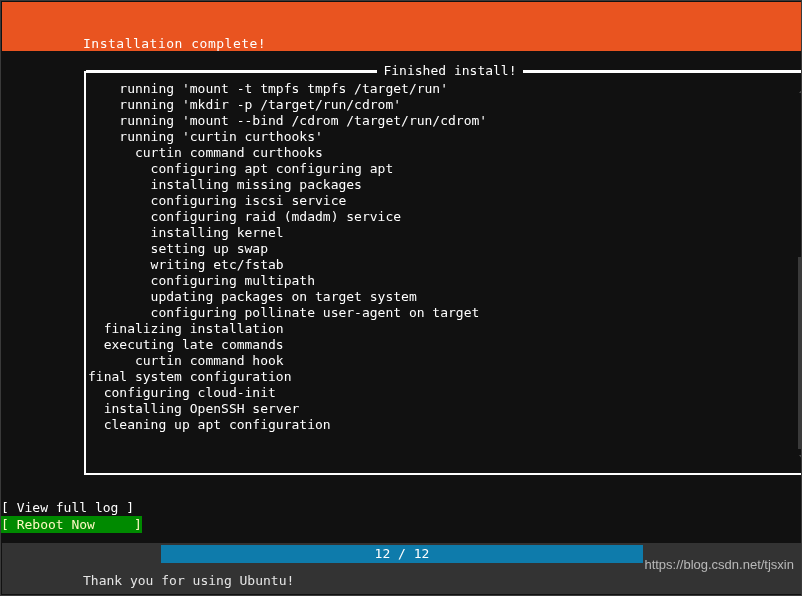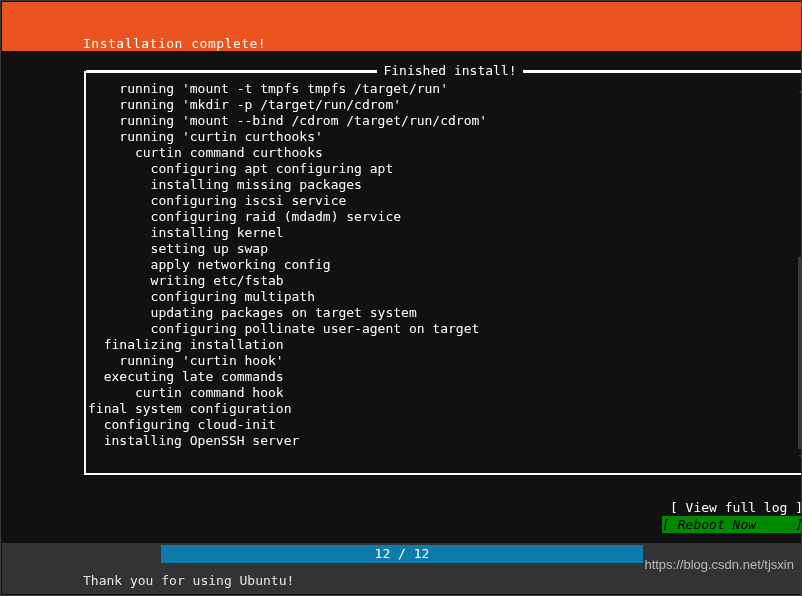--- a/index.html
+++ b/index.html
@@ -134,38 +134,37 @@
   }
 
   
   .buttons {
     position: absolute;
     left: 0;
     top: 498px;
     width: 802px;
     display: flex;
     flex-direction: column;
-    align-items: flex-end;
+    align-items: flex-start;
   }
   .btn {
     font-size: 13px;
     line-height: 17px;
     height: 17px;
     white-space: pre;
     padding: 0;
     color: #ffffff;
     background: transparent;
     border: none;
     font-family: inherit;
     letter-spacing: 0;
   }
   .btn.selected {
     background: #008a00;
-    color: #000000;
-    font-style: italic;
+    color: #fef9c3;
   }
 
   
   .footer {
     position: absolute;
     left: 1px;
     bottom: 1px;
     width: 800px;
     height: 51px;
     background: #333333;
@@ -232,32 +231,31 @@
         <div class="log-line">    running 'mkdir -p /target/run/cdrom'</div>
         <div class="log-line">    running 'mount --bind /cdrom /target/run/cdrom'</div>
         <div class="log-line">    running 'curtin curthooks'</div>
         <div class="log-line">      curtin command curthooks</div>
         <div class="log-line">        configuring apt configuring apt</div>
         <div class="log-line">        installing missing packages</div>
         <div class="log-line">        configuring iscsi service</div>
         <div class="log-line">        configuring raid (mdadm) service</div>
         <div class="log-line">        installing kernel</div>
         <div class="log-line">        setting up swap</div>
-        <div class="log-line">        apply networking config</div>
         <div class="log-line">        writing etc/fstab</div>
         <div class="log-line">        configuring multipath</div>
         <div class="log-line">        updating packages on target system</div>
         <div class="log-line">        configuring pollinate user-agent on target</div>
         <div class="log-line">  finalizing installation</div>
-        <div class="log-line">    running 'curtin hook'</div>
         <div class="log-line">  executing late commands</div>
         <div class="log-line">      curtin command hook</div>
         <div class="log-line">final system configuration</div>
         <div class="log-line">  configuring cloud-init</div>
         <div class="log-line">  installing OpenSSH server</div>
+        <div class="log-line">  cleaning up apt configuration</div>
       </div>
 
     <div class="scrollbar">
       <div class="sb-arrow up"></div>
       <div class="sb-track">
         <div class="sb-thumb" id="sb-thumb" style="top: 45%; height: 55%;"></div>
       </div>
       <div class="sb-arrow down"></div>
     </div>
 

